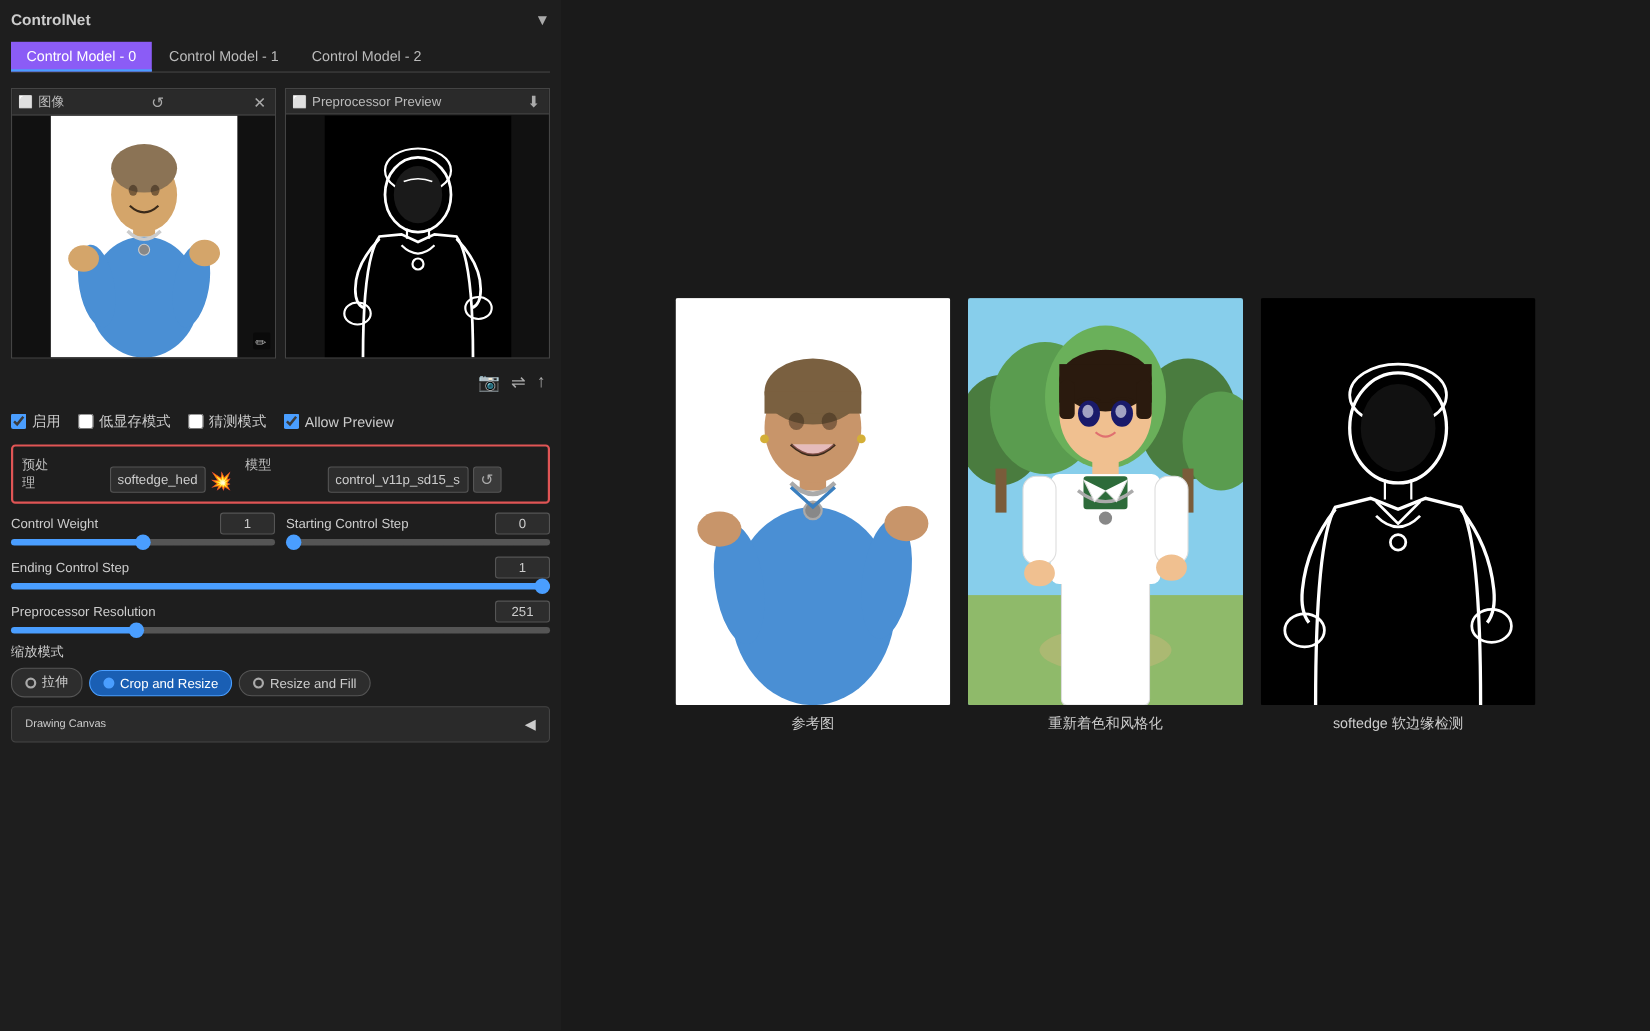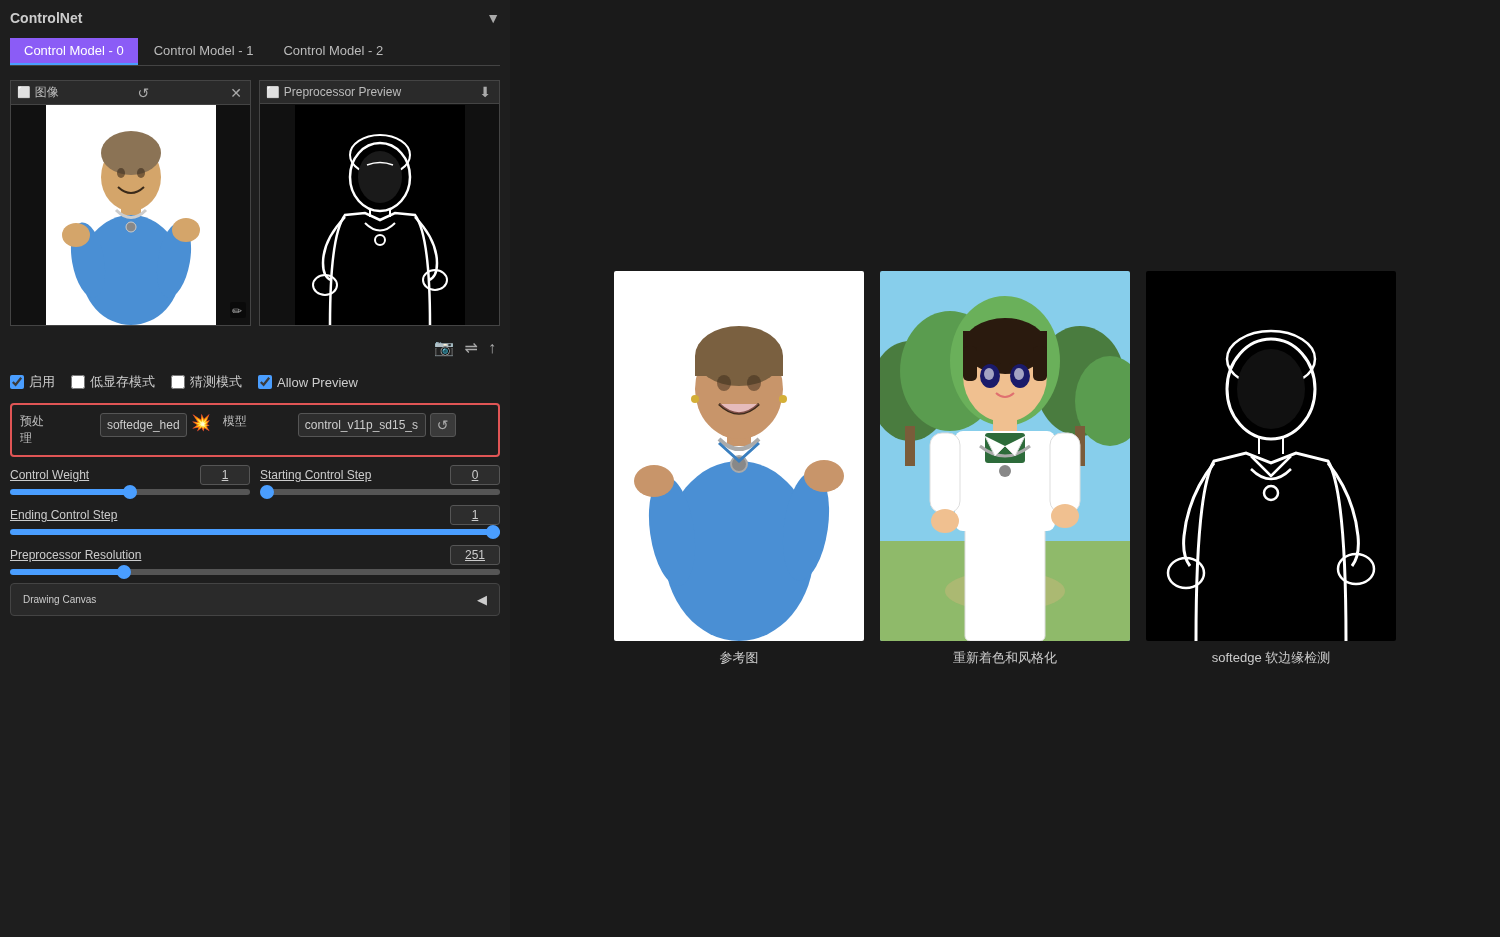--- a/index.html
+++ b/index.html
@@ -148,21 +148,21 @@
       gap: 4px;
     }
     .model-group.preprocess { flex: 1; }
     .model-group.model-type { flex: 1.4; }
     .model-label {
       font-size: 12px;
       color: #bbb;
     }
     .model-input-row {
       display: flex;
-      align-items: flex-start;
+      align-items: flex-end;
       gap: 4px;
       padding-left: 47px;
     }
     .model-select {
       background: #2d2d2d;
       border: 1px solid #555;
       color: #ccc;
       padding: 4px 6px;
       font-size: 12px;
       border-radius: 3px;
@@ -183,21 +183,20 @@
       cursor: pointer;
       font-size: 14px;
       padding: 3px 6px;
       border-radius: 3px;
     }
     
     .slider-section {
       display: flex;
       flex-direction: column;
       gap: 10px;
-      text-decoration: underline;
     }
     .slider-row {
       display: flex;
       flex-direction: column;
       gap: 4px;
     }
     .slider-header {
       display: flex;
       align-items: center;
       justify-content: space-between;
@@ -505,20 +504,37 @@
 
     <div class="slider-row">
       <div class="slider-header">
         <span class="slider-label">Preprocessor Resolution</span>
         <span class="slider-value">251</span>
       </div>
       <input type="range" min="64" max="2048" value="512" step="1" style="--val: 22.58064516129032%; background: linear-gradient(to right, rgb(74, 158, 255) 22.5806%, rgb(85, 85, 85) 22.5806%);">
     </div>
   </div>
 
+  <div class="zoom-section">
+    <span class="zoom-label">缩放模式</span>
+    <div class="zoom-buttons">
+      <button class="zoom-btn">
+        <span class="radio-dot"></span>
+        <span>拉伸</span>
+      </button>
+      <button class="zoom-btn active">
+        <span class="radio-dot active"></span>
+        <span>Crop and Resize</span>
+      </button>
+      <button class="zoom-btn">
+        <span class="radio-dot"></span>
+        <span>Resize and Fill</span>
+      </button>
+    </div>
+  </div>
 
   <div class="drawing-canvas-bar">
     <span class="drawing-canvas-label">Drawing Canvas</span>
     <span>◀</span>
   </div>
 </div>
 
 <div class="right-panel">
   <div class="gallery">
 

